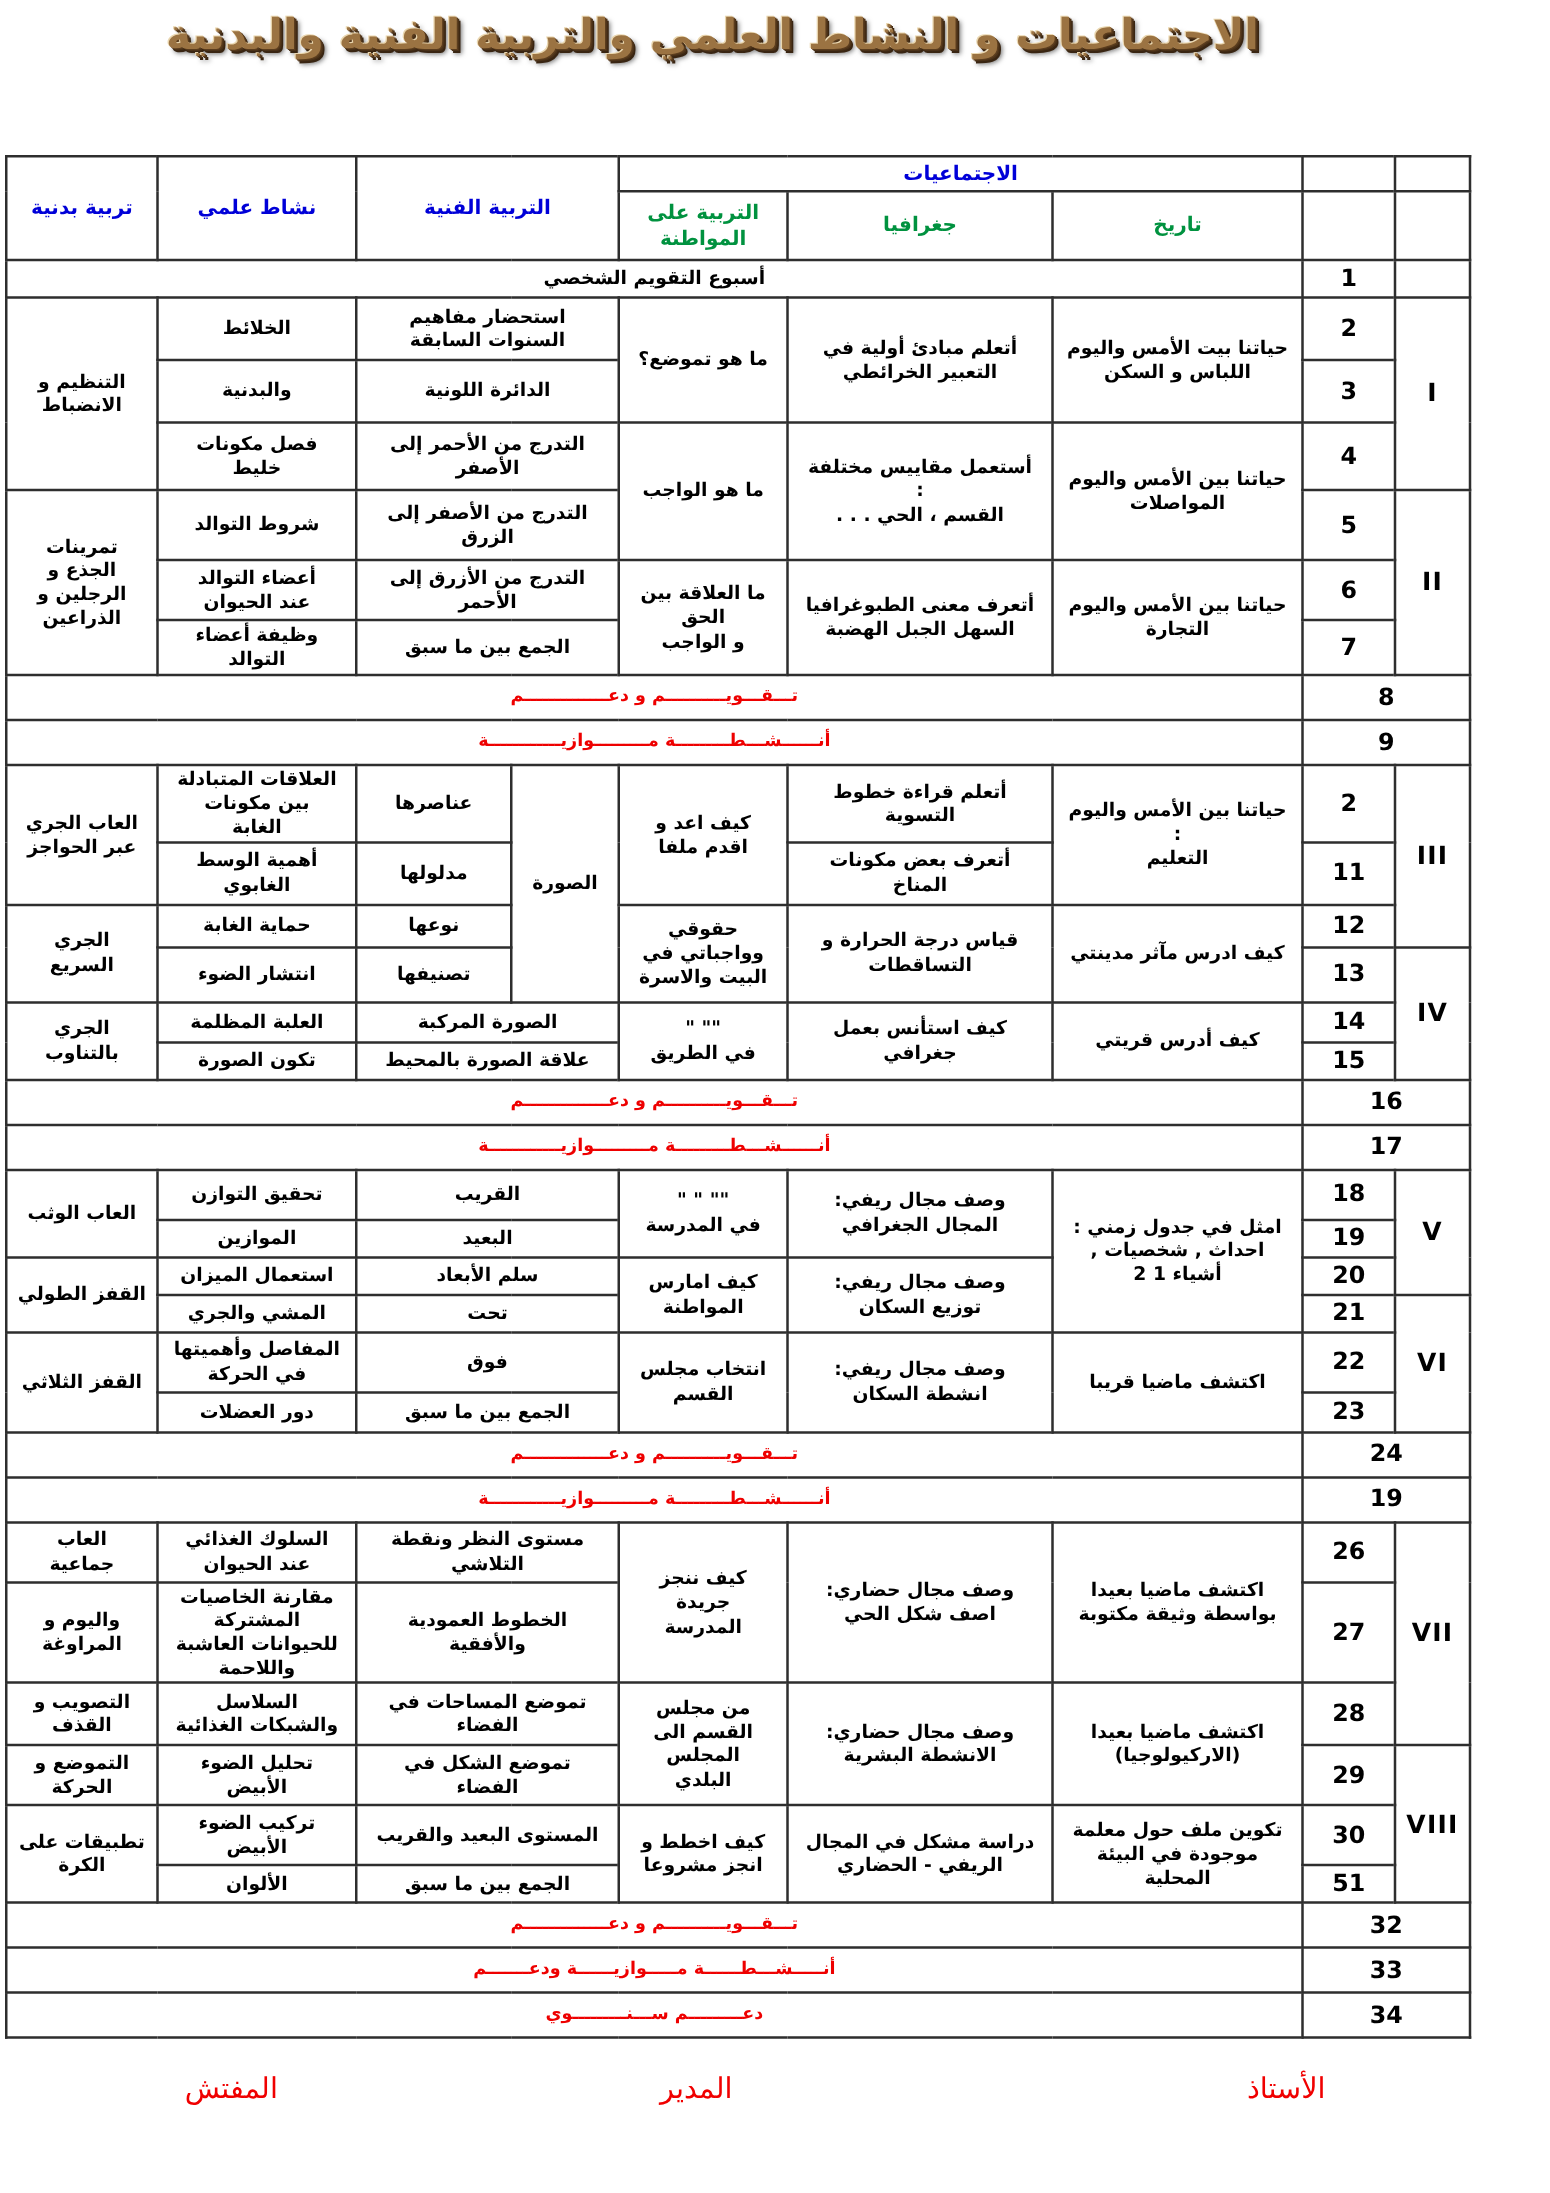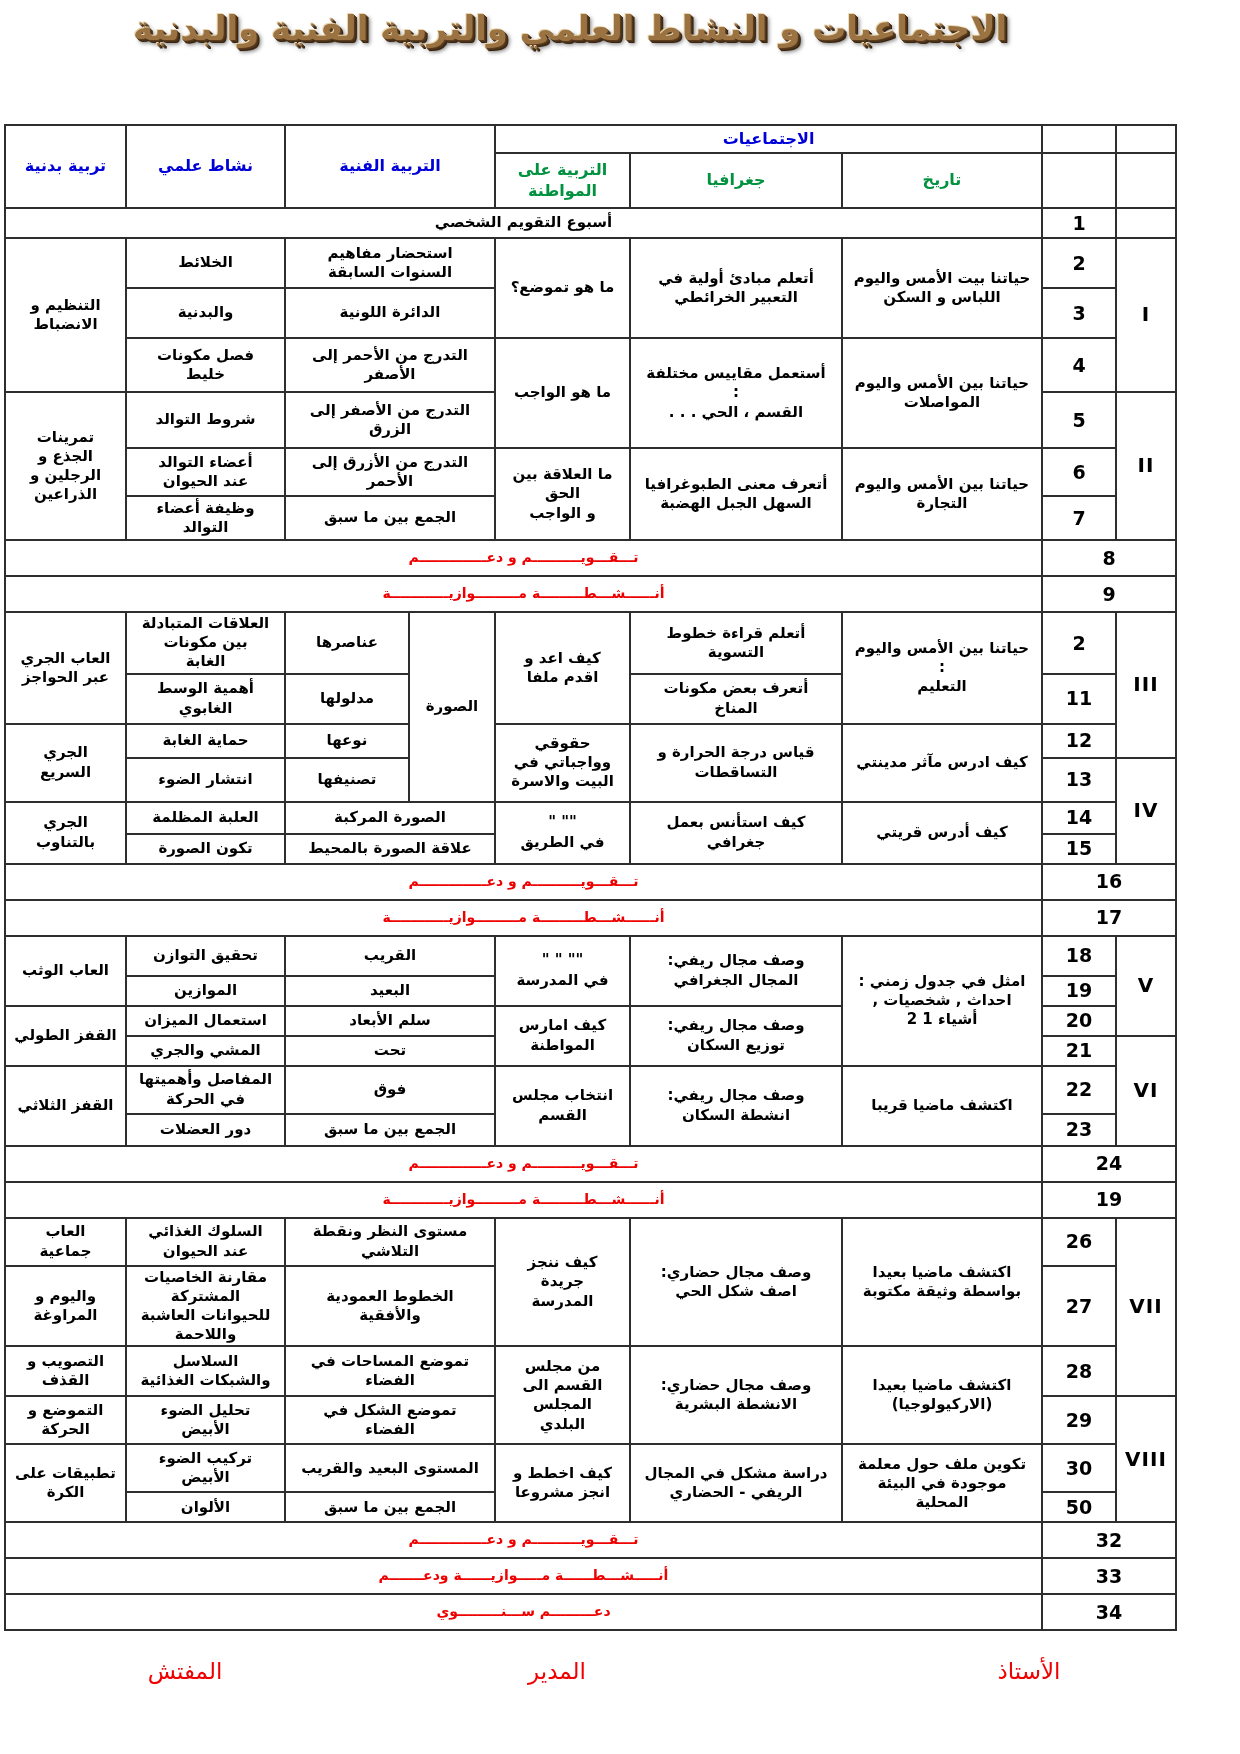--- a/index.html
+++ b/index.html
@@ -348,21 +348,21 @@
 الريفي - الحضاري</td>
           <td rowspan="2">كيف اخطط و
 انجز مشروعا</td>
           <td colspan="2">المستوى البعيد والقريب</td>
           <td>تركيب الضوء
 الأبيض</td>
           <td rowspan="2">تطبيقات على
 الكرة</td>
         </tr>
         <tr style="height: 30px;">
-          <td class="wk">50</td>
+          <td class="wk">51</td>
           <td colspan="2">الجمع بين ما سبق</td>
           <td>الألوان</td>
         </tr>
         <tr style="height: 36px;">
           <td colspan="2" class="wm">32</td>
           <td colspan="7" class="red">تـــقـــويــــــــــم  و  دعــــــــــــــم</td>
         </tr>
         <tr style="height: 36px;">
           <td colspan="2" class="wm">33</td>
           <td colspan="7" class="red">أنـــــشـــطــــــة  مـــــوازيــــــة  ودعـــــــم</td>

